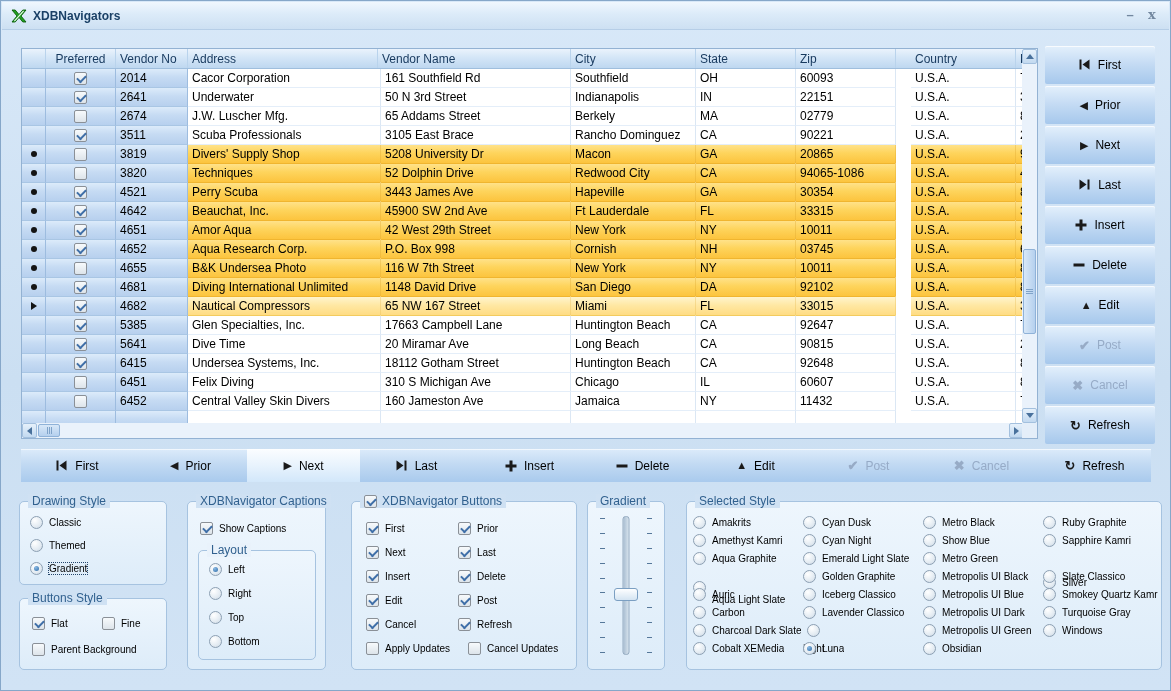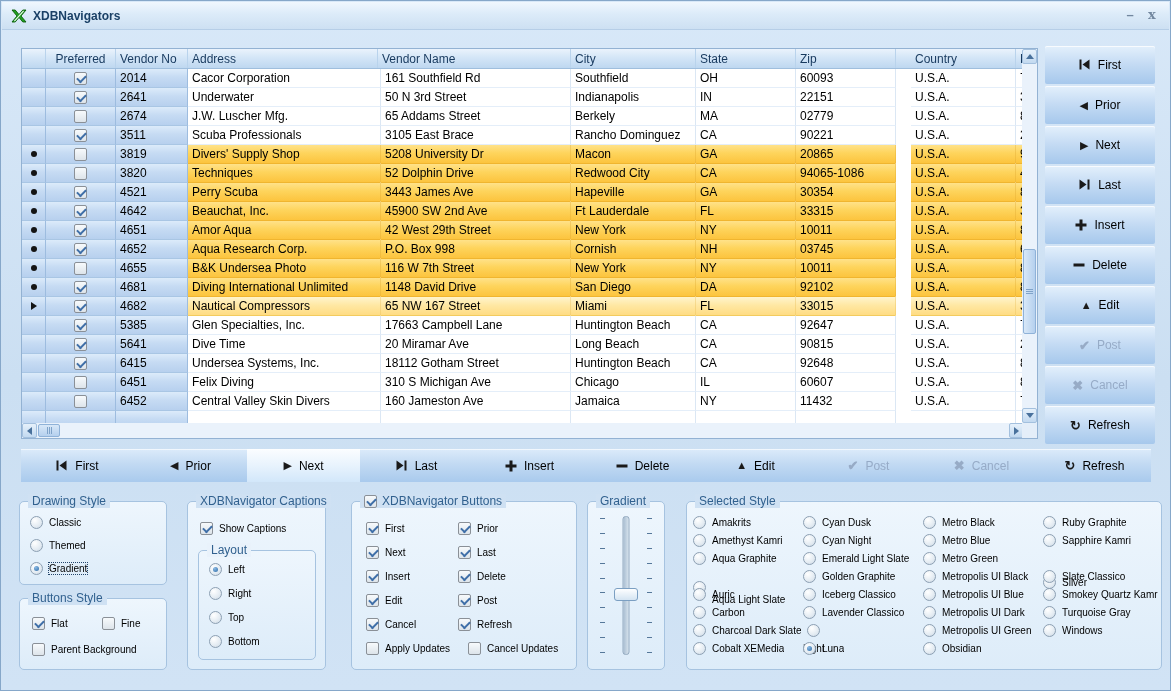--- a/index.html
+++ b/index.html
@@ -807,21 +807,21 @@
         <div class="opt" style="left: 116px; top: 140px;">
           <span class="rd on"></span>
           <span style="max-width: 100px; overflow: hidden;">Luna</span>
         </div>
         <div class="opt" style="left: 236px; top: 14px;">
           <span class="rd"></span>
           <span style="max-width: 100px; overflow: hidden;">Metro Black</span>
         </div>
         <div class="opt" style="left: 236px; top: 32px;">
           <span class="rd"></span>
-          <span style="max-width: 100px; overflow: hidden;">Metro Blue</span>
+          <span style="max-width: 100px; overflow: hidden;">Show Blue</span>
         </div>
         <div class="opt" style="left: 236px; top: 50px;">
           <span class="rd"></span>
           <span style="max-width: 100px; overflow: hidden;">Metro Green</span>
         </div>
         <div class="opt" style="left: 236px; top: 68px;">
           <span class="rd"></span>
           <span style="max-width: 100px; overflow: hidden;">Metropolis UI Black</span>
         </div>
         <div class="opt" style="left: 236px; top: 86px;">

